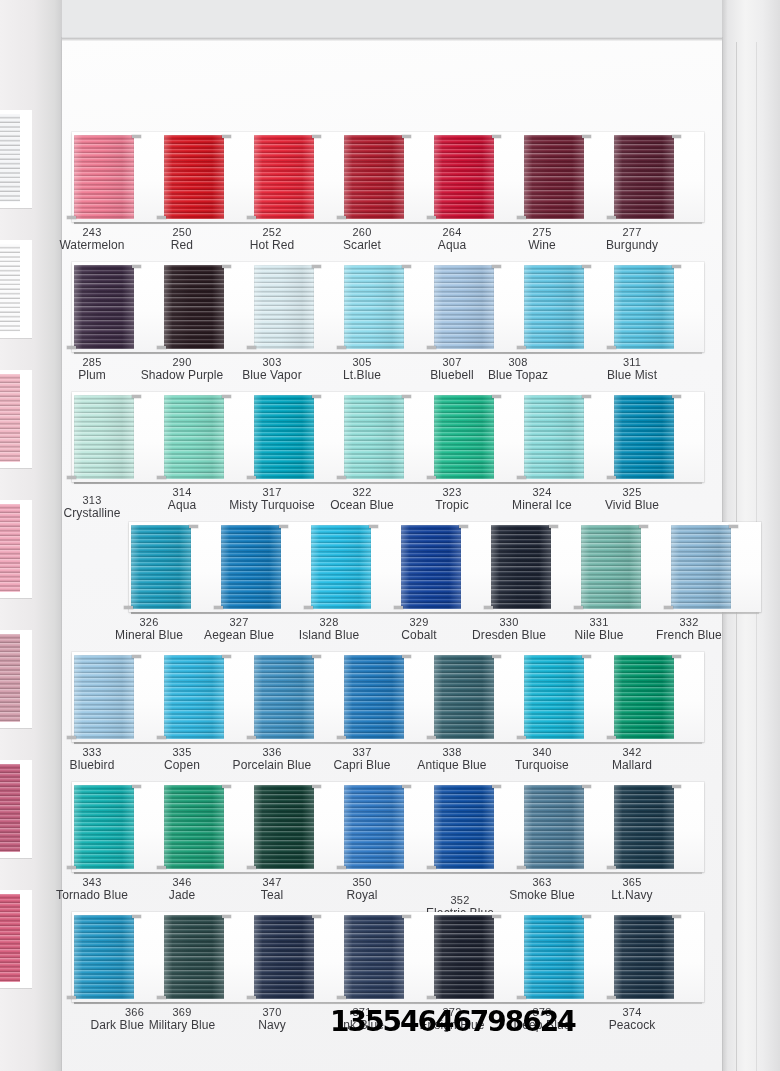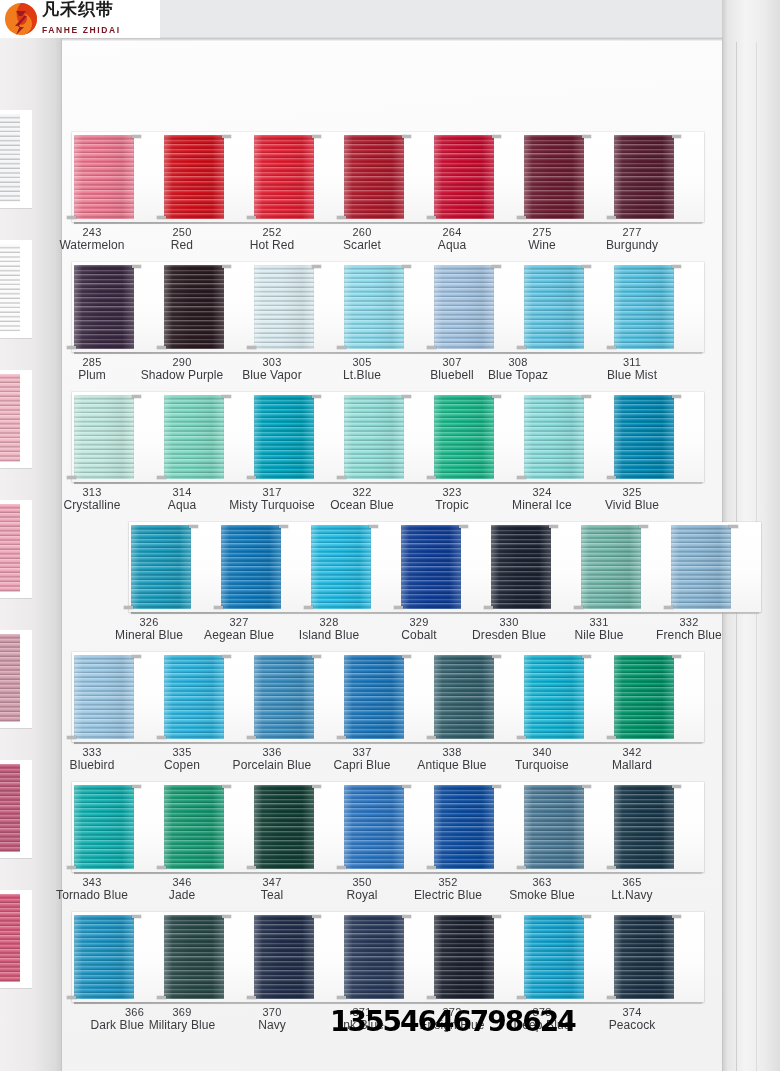--- a/index.html
+++ b/index.html
@@ -367,21 +367,21 @@
               <span class="clip t"></span>
               <span class="clip b"></span>
             </div>
             <div class="sw" style="left: 552px;">
               <div class="ribbon" style="background: repeating-linear-gradient(rgba(255, 255, 255, 0.34) 0px, rgba(255, 255, 255, 0.1) 1.3px, rgba(0, 0, 0, 0) 2.3px, rgba(0, 0, 0, 0.22) 4px, rgba(0, 0, 0, 0.05) 4.6px), rgb(0, 137, 180);"></div>
               <span class="clip t"></span>
               <span class="clip b"></span>
             </div>
           </div>
           <div class="labels">
-            <div class="lab" style="left: -22px;">
+            <div class="lab" style="left: -22px; margin-top: 8px;">
               <div class="code">313</div>
               <div class="nm">Crystalline</div>
             </div>
             <div class="lab" style="left: 68px;">
               <div class="code">314</div>
               <div class="nm">Aqua</div>
             </div>
             <div class="lab" style="left: 158px;">
               <div class="code">317</div>
               <div class="nm">Misty Turquoise</div>
@@ -593,21 +593,21 @@
               <div class="nm">Jade</div>
             </div>
             <div class="lab" style="left: 158px;">
               <div class="code">347</div>
               <div class="nm">Teal</div>
             </div>
             <div class="lab" style="left: 248px;">
               <div class="code">350</div>
               <div class="nm">Royal</div>
             </div>
-            <div class="lab" style="left: 334px;">
+            <div class="lab" style="left: 346px; margin-top: 18px;">
               <div class="code">352</div>
               <div class="nm">Electric Blue</div>
             </div>
             <div class="lab" style="left: 428px;">
               <div class="code">363</div>
               <div class="nm">Smoke Blue</div>
             </div>
             <div class="lab" style="left: 518px;">
               <div class="code">365</div>
               <div class="nm">Lt.Navy</div>
@@ -680,31 +680,18 @@
             </div>
             <div class="lab" style="left: 518px;">
               <div class="code">374</div>
               <div class="nm">Peacock</div>
             </div>
           </div>
         </div>
       </div>
   </div>
 
-  <div class="logo">
-    <span class="mark">
-      <svg viewBox="0 0 34 34" width="34" height="34" aria-hidden="true">
-        <circle cx="17" cy="17" r="16" fill="#f07c1e"></circle>
-        <path d="M17 1 A16 16 0 0 1 17 33 A11 11 0 0 0 17 11 A6 6 0 0 1 17 23 A16 16 0 0 1 17 1 Z" fill="#e03a12"></path>
-        <path d="M12 9 h10 l-4 5 h5 l-9 11 h6 l-8 8 4-9 h-5 l9-10 h-5 z" fill="#9c1b24"></path>
-      </svg>
-    </span>
-    <span>
-      <span class="cn">凡禾织带</span><br>
-      <span class="en">FANHE ZHIDAI</span>
-    </span>
-  </div>
 
   <div class="overlay">
     <div class="ov-line ov-b">13554646798624</div>
   </div>
 
 </div>
 
 </body></html>

